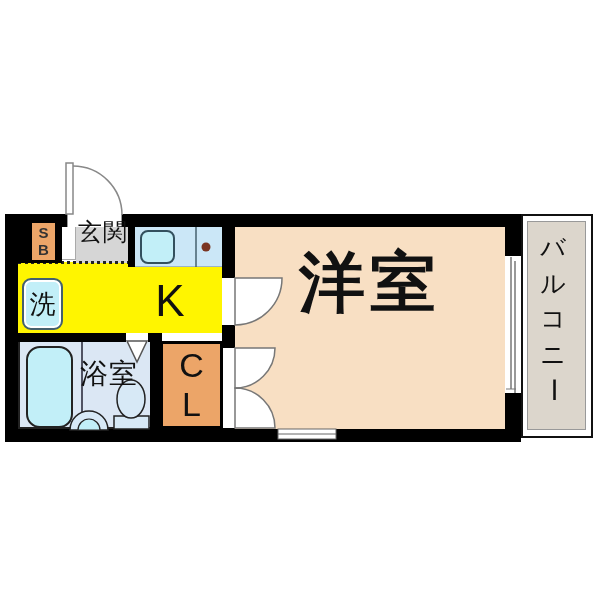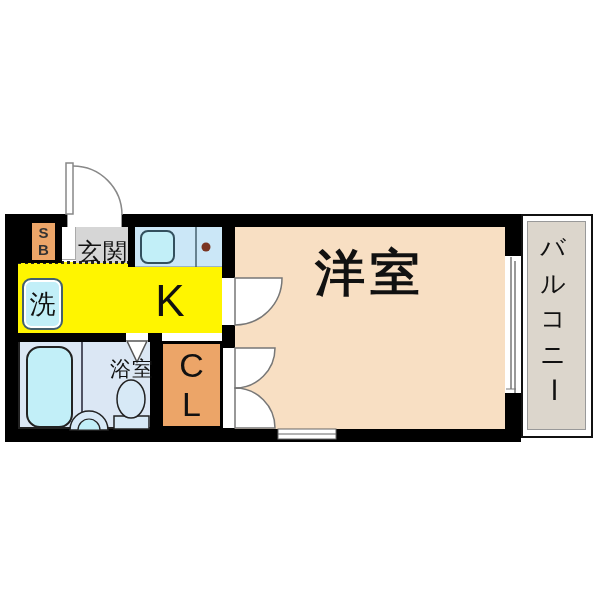--- a/index.html
+++ b/index.html
@@ -31,24 +31,24 @@
   .balcony-outer{left:521px;top:214px;width:72px;height:224px;background:#fff;border:2px solid #111;}
   .balcony-inner{left:527px;top:221px;width:59px;height:209px;background:#DCD6CC;border:1px solid #999;}
   .balcony-text{left:538px;top:234px;width:30px;display:flex;flex-direction:column;align-items:center;
                 gap:8px;font-size:25px;line-height:1.1;}
   .balcony-text .rot{transform:rotate(90deg);}
   
   .gap{background:#fff;}
   .gap-entrance{left:67px;top:214px;width:55px;height:13px;border-left:1px solid #999;border-right:1px solid #999;}
   
   .lbl{position:absolute;text-align:center;}
-  .lbl-genkan{left:74px;top:236px;width:58px;font-size:24px;letter-spacing:1px;}
+  .lbl-genkan{left:74px;top:216px;width:58px;font-size:24px;letter-spacing:1px;}
   .lbl-k{left:135px;top:276px;width:70px;font-size:44px;}
-  .lbl-bath{left:80px;top:355px;width:58px;font-size:21px;letter-spacing:1px;margin-left:23px;}
-  .lbl-room{left:250px;top:244px;width:240px;font-size:50px;font-weight:600;line-height:1.16;letter-spacing:5px;}
+  .lbl-bath{left:80px;top:355px;width:58px;font-size:28px;letter-spacing:1px;}
+  .lbl-room{left:250px;top:244px;width:240px;font-size:66px;font-weight:600;line-height:1.16;letter-spacing:5px;}
   svg.overlay{position:absolute;left:0;top:0;pointer-events:none;}
 </style>
 </head>
 <body>
 
 <div class="canvas">
 
   <div class="abs room-western"></div>
   <div class="abs room-kitchen"></div>
   <div class="abs room-genkan"></div>

